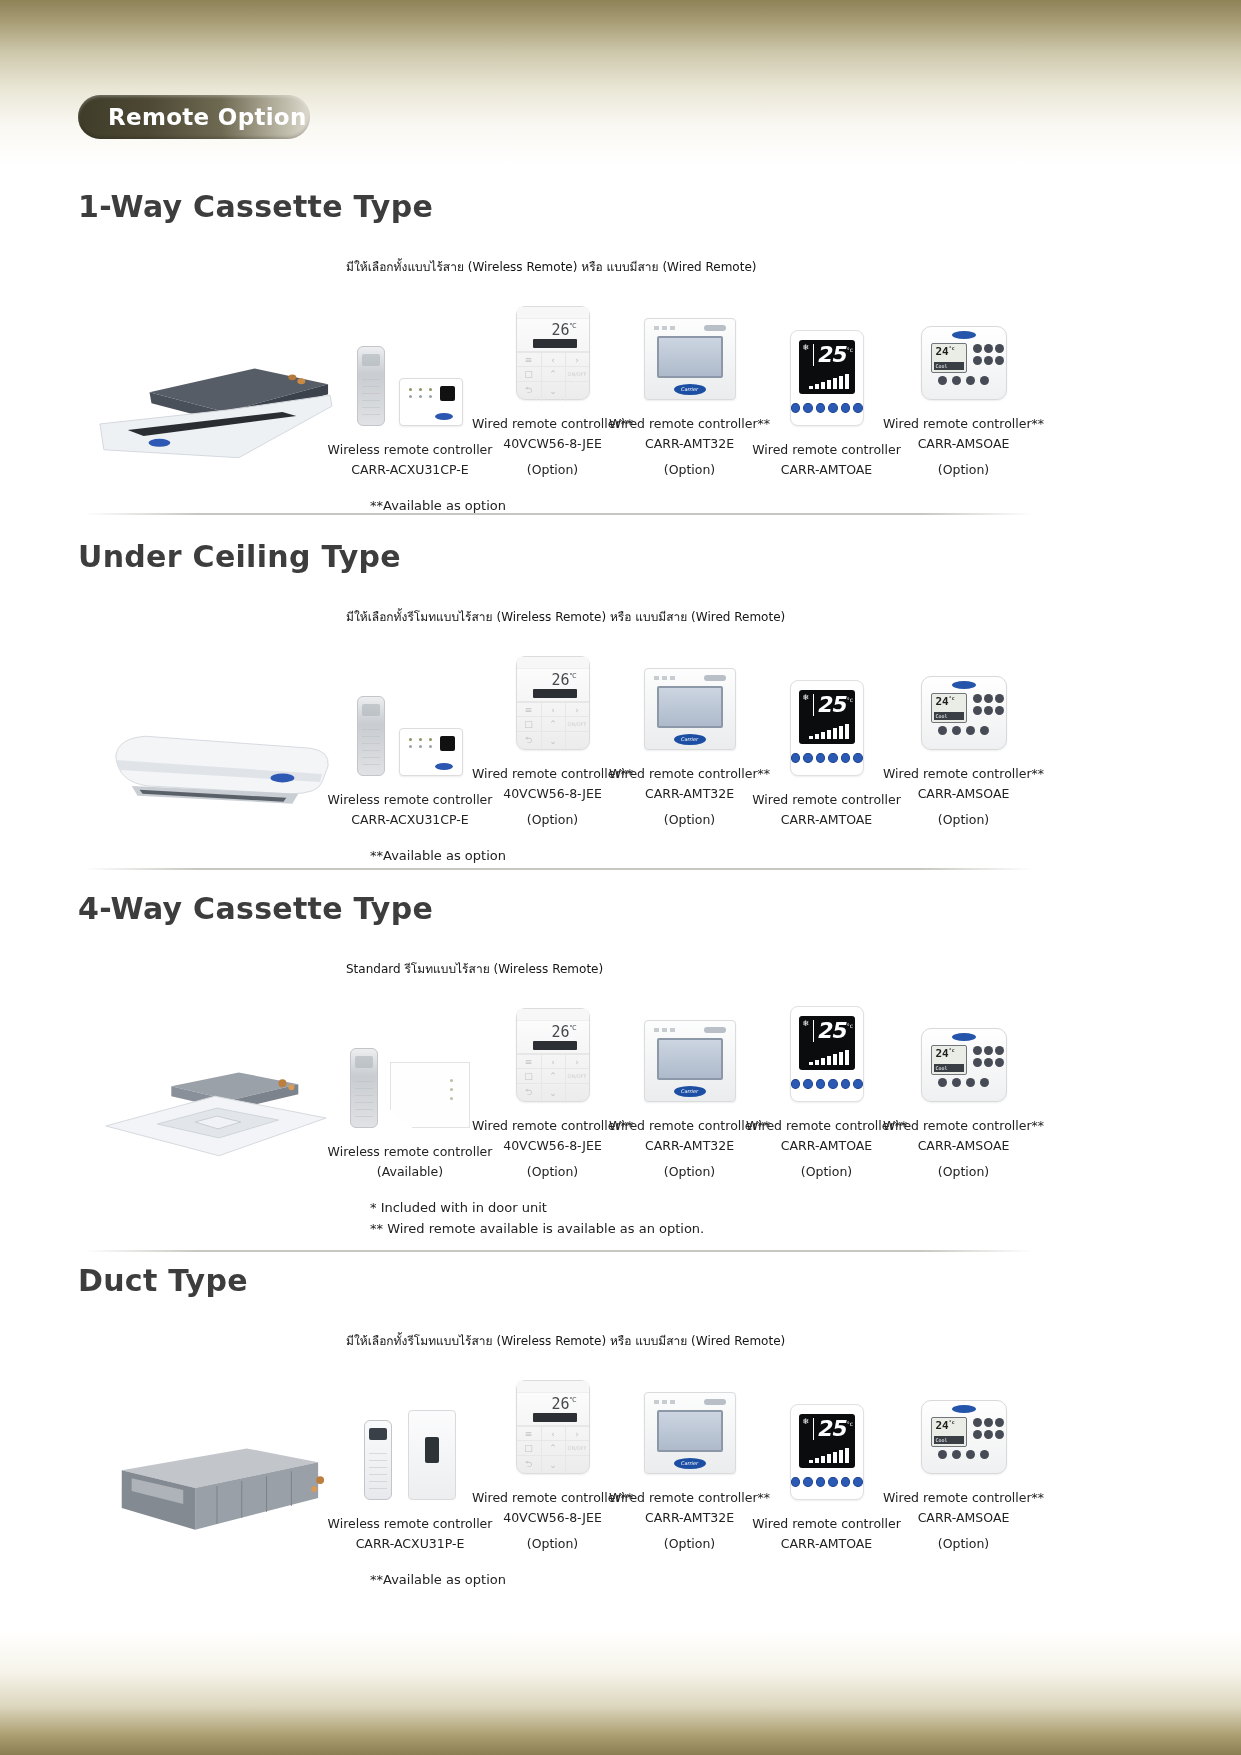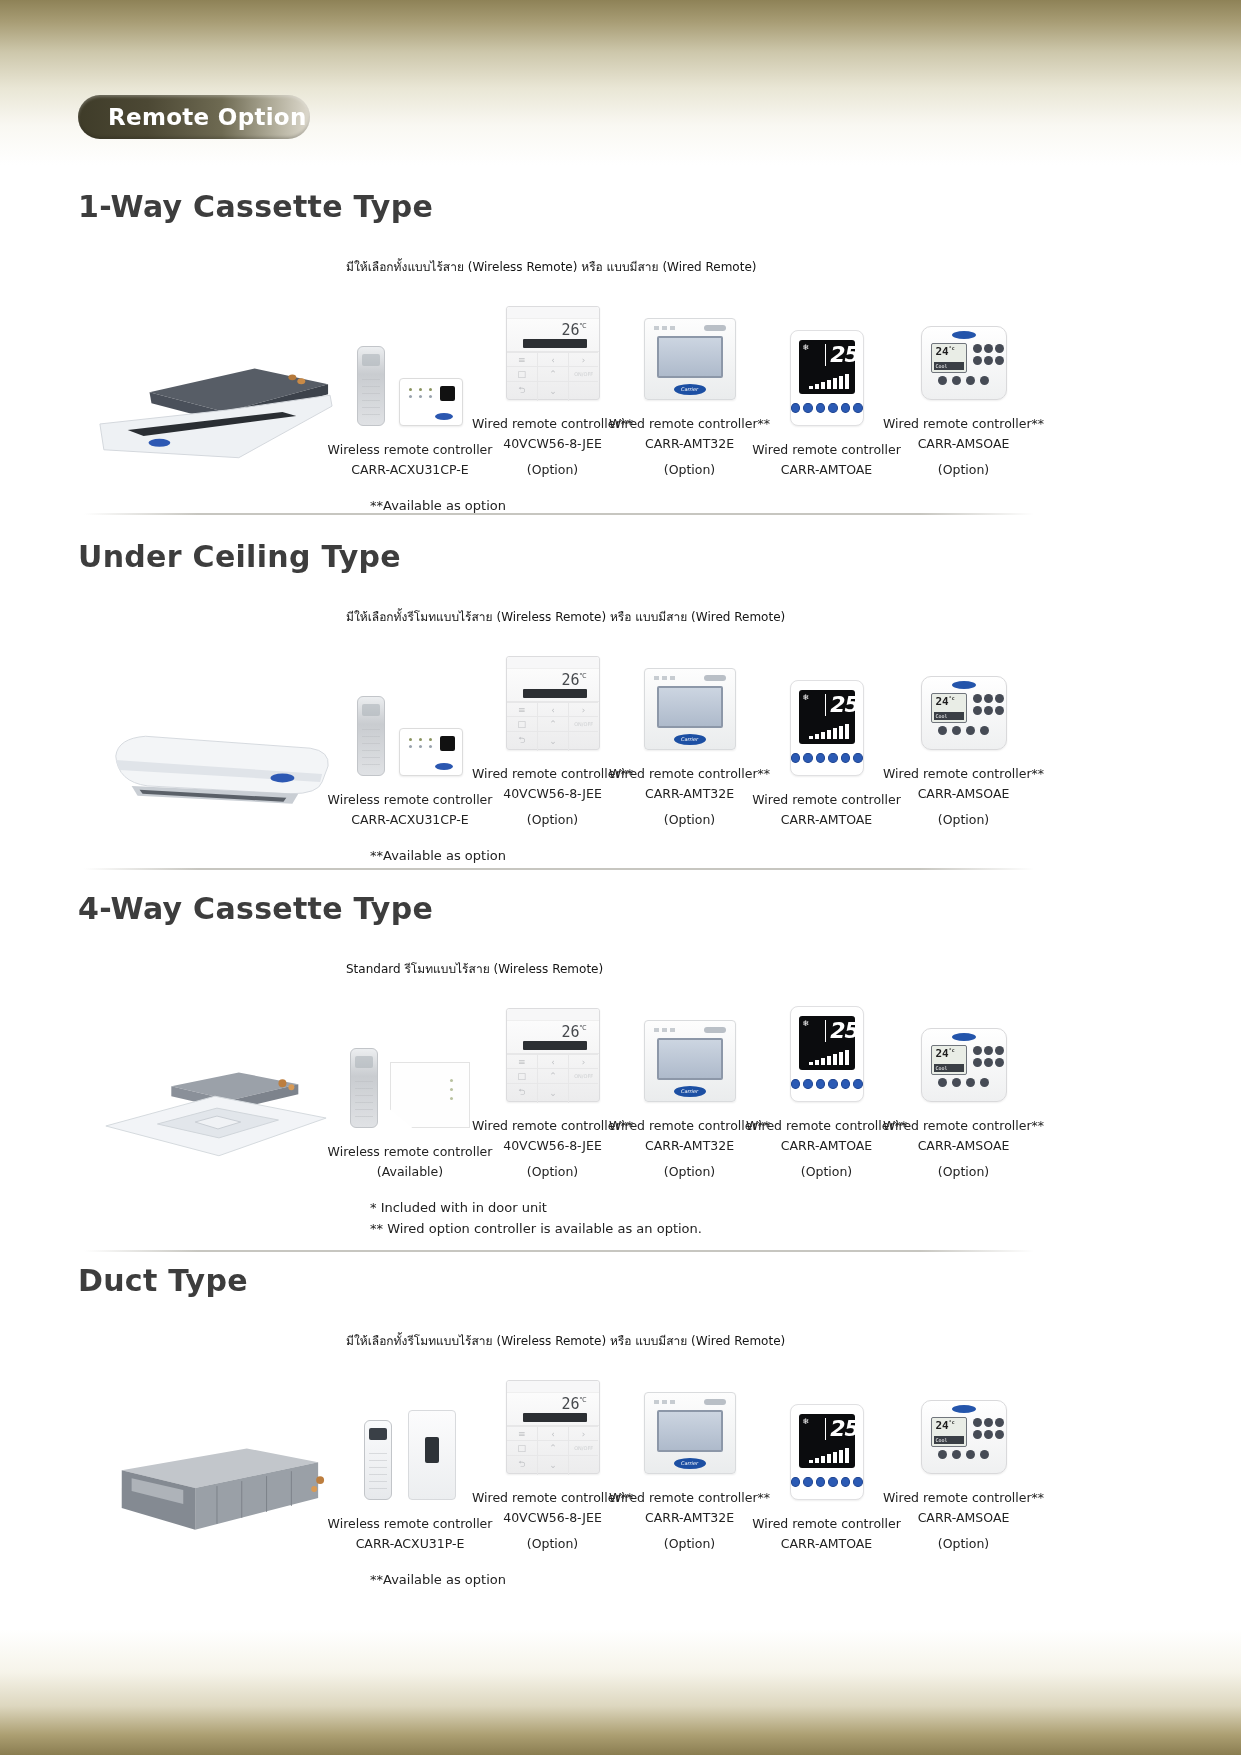--- a/index.html
+++ b/index.html
@@ -49,21 +49,21 @@
   .recv.corner{width:78px;height:64px;margin-left:12px;background:#fefefe;border:1px solid #e3e3e3;
     clip-path:polygon(0 0,100% 0,100% 100%,28% 100%,0 72%);}
   .leds.v{left:auto;right:16px;top:16px;flex-direction:column;gap:6px;}
   .leds.v i{box-shadow:none;background:#b9c2a0;}
   .recv.tall{width:46px;height:88px;margin-left:16px;border-radius:4px;border:1px solid #d8dadd;
     background:linear-gradient(180deg,#fcfcfd,#eceef0);}
   .slot{position:absolute;top:26px;left:50%;transform:translateX(-50%);width:14px;height:26px;background:#2e3338;border-radius:2px;}
   
   .dev{position:relative;box-shadow:0 1px 2px rgba(0,0,0,.07);box-sizing:border-box;}
   
-  .jee{width:94px;height:94px;background:linear-gradient(180deg,#fefefe,#ececed);border:1px solid #dcdcde;border-radius:3px;}
+  .jee{width:74px;height:94px;background:linear-gradient(180deg,#fefefe,#ececed);border:1px solid #dcdcde;border-radius:9px;}
   .jee-top{height:11px;border-bottom:1px solid #efefef;background:#f7f7f8;border-radius:3px 3px 0 0;}
   .jee-lcd{height:32px;position:relative;border-bottom:1px solid #e7e7e8;}
   .jee-temp{position:absolute;top:2px;right:12px;font-size:15px;color:#46494d;font-family:"DejaVu Sans Mono",monospace;}
   .jee-temp .deg{font-size:7px;vertical-align:top;}
   .jee-strip{position:absolute;bottom:3px;left:16px;right:12px;height:9px;background:#2c2f33;border-radius:1px;}
   .jee-grid{display:grid;grid-template-columns:1fr 1fr 1fr;height:49px;}
   .jee-grid span{display:flex;align-items:center;justify-content:center;color:#c0c2c5;font-size:9px;
     border-left:1px solid #e7e7e8;border-top:1px solid #e7e7e8;overflow:hidden;}
   .jee-grid span:nth-child(3n+1){border-left:none;}
   .jee-grid .onoff{font-size:5px;color:#cfd1d3;}
@@ -74,21 +74,21 @@
   .a32-pill{margin-left:auto;width:22px;height:6px;border-radius:3px;background:#b9bfc6;}
   .a32-lcd{margin:4px auto 0;width:66px;height:42px;border:2px solid #8c97a8;border-radius:2px;box-sizing:border-box;
     background:linear-gradient(180deg,#ccd5e1,#aebacb);}
   .a32-logo{margin:6px auto 0;width:32px;height:11px;border-radius:50%;background:#1c4fa3;display:flex;align-items:center;justify-content:center;}
   .a32-logo span{color:#fff;font-size:5px;font-style:italic;line-height:1;}
   
   .amtoae{width:74px;height:96px;background:#fff;border:1px solid #e0e0e2;border-radius:8px;padding-top:9px;}
   .ao-screen{margin:0 auto;width:56px;height:54px;background:#0b0c0e;border-radius:3px;position:relative;overflow:hidden;}
   .ao-toprow{display:flex;align-items:flex-start;padding:4px 3px 0 4px;}
   .ao-snow{color:#fff;font-size:8px;line-height:1;}
-  .ao-temp{color:#fff;font-weight:bold;font-style:italic;font-size:22px;line-height:1;margin-left:16px;letter-spacing:-1px;
+  .ao-temp{color:#fff;font-weight:bold;font-style:italic;font-size:22px;line-height:1;margin-left:4px;letter-spacing:-1px;
     border-left:1px solid #fff;padding-left:4px;font-family:"DejaVu Sans",sans-serif;}
   .ao-deg{color:#fff;font-size:6px;margin-top:2px;}
   .ao-bars{position:absolute;bottom:5px;left:10px;display:flex;align-items:flex-end;gap:2px;}
   .ao-bars i{width:4px;background:#fff;display:block;}
   .ao-bars i:nth-child(1){height:3px}.ao-bars i:nth-child(2){height:5px}.ao-bars i:nth-child(3){height:7px}
   .ao-bars i:nth-child(4){height:9px}.ao-bars i:nth-child(5){height:11px}.ao-bars i:nth-child(6){height:13px}
   .ao-bars i:nth-child(7){height:15px}
   .ao-row{display:flex;justify-content:center;gap:3px;margin-top:9px;}
   .ao-row i{width:10px;height:10px;border-radius:50%;background:#2b5ab4;border:1px solid #1d4390;box-sizing:border-box;}
   
@@ -587,21 +587,21 @@
          <div class="cap">
            <div class="cap-line">Wired remote controller**</div>
            <div class="cap-line model">CARR-AMSOAE</div>
            <div class="cap-line option">(Option)</div>
          </div>
        </div>  
           </div>
      </div>
      <div class="sec-notes">
           <div class="note">* Included with in door unit</div>
-          <div class="note">** Wired option controller is available as an option.</div>
+          <div class="note">** Wired remote available is available as an option.</div>
         </div>
       </section>
       <section class="section" style="top: 1264px;">
         <h2 class="sec-title">Duct Type</h2>
      <div class="sec-sub">มีให้เลือกทั้งรีโมทแบบไร้สาย (Wireless Remote) หรือ แบบมีสาย (Wired Remote)</div>
      <div class="sec-row">
        <div class="unit-box">
             <svg viewBox="0 0 250 118" width="248" height="118">
    <polygon points="34,34 160,12 232,26 108,52" fill="#c2c6cb"></polygon>
    <polygon points="108,52 232,26 232,62 108,94" fill="#9aa0a7"></polygon>

